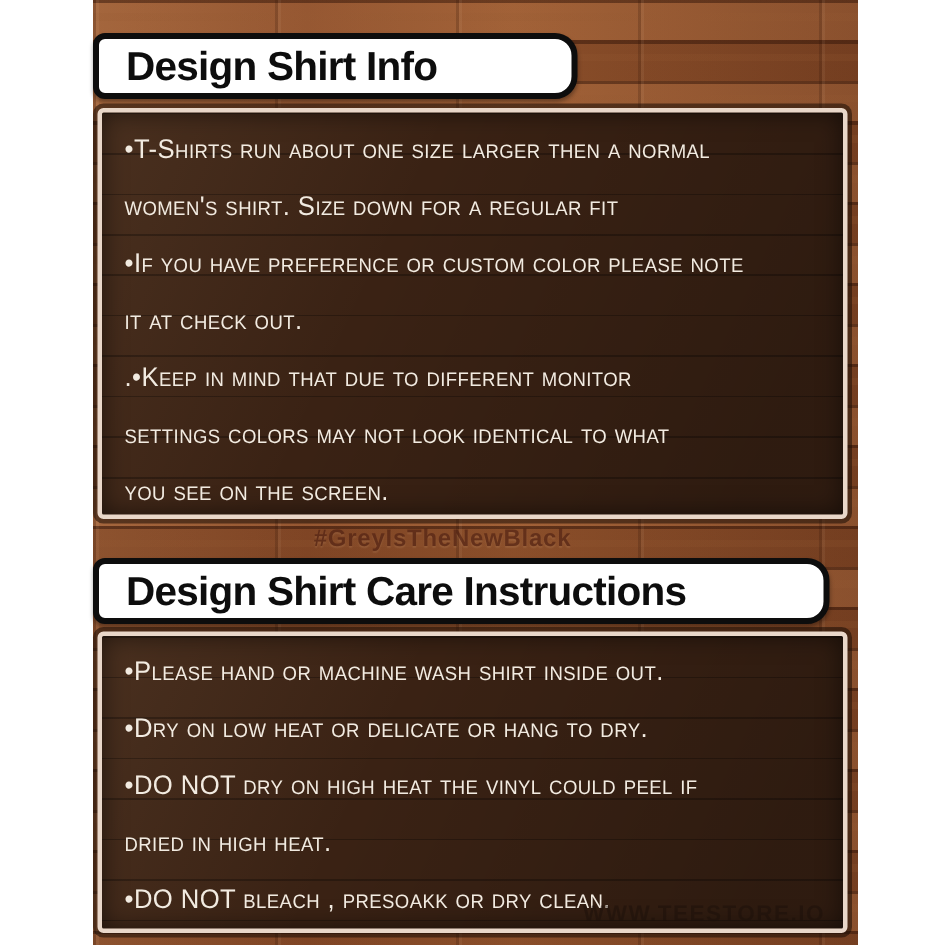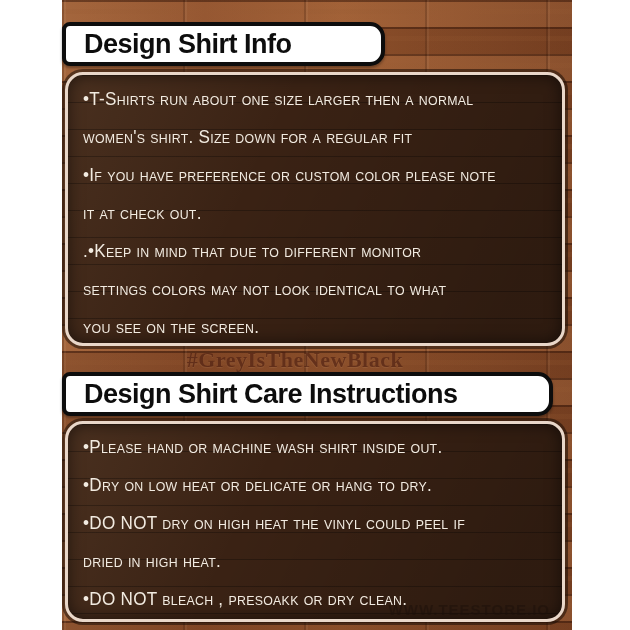--- a/index.html
+++ b/index.html
@@ -26,36 +26,35 @@
     box-shadow:0 2px 3px rgba(0,0,0,.35);
   }
   #title-info{left:0;top:22px;width:323px;}
   #title-care{left:0;top:372px;width:491px;text-align:center;}
   .panel{
     position:absolute;left:3px;width:500px;box-sizing:border-box;
     background-color:var(--panel_bg,#3a2214);
     background-image:
       repeating-linear-gradient(180deg, rgba(0,0,0,.28) 0 1px, rgba(0,0,0,0) 1px 27px),
       linear-gradient(115deg, rgba(255,210,160,.08) 0%, rgba(0,0,0,0) 38%, rgba(0,0,0,.20) 88%);
-    border:3px solid var(--panel_border,#e9d7c9);border-radius:18px;
+    border:3px solid var(--panel_border,#e9d7c9);border-radius:4px;
     box-shadow:0 0 0 3px rgba(26,13,6,.55), inset 0 0 16px rgba(0,0,0,.55);
   }
   #panel-info{top:72px;height:274px;padding:5px 15px 0;}
   #panel-care{top:421px;height:201px;padding:4px 15px 0;}
   .body-line{
     font-variant:small-caps;font-size:18px;line-height:38px;letter-spacing:.3px;
     color:var(--body_text,#f2ebe1);white-space:pre;
     transform:scaleX(.95);transform-origin:left center;
   }
   .hashtag{
     position:absolute;left:0;top:346px;width:466px;height:27px;line-height:27px;
-    text-align:center;font-weight:bold;font-size:22px;letter-spacing:.5px;
+    text-align:center;font-weight:bold;font-size:16px;letter-spacing:.5px;
     color:var(--hashtag_text,#4a1c10);opacity:.58;
     text-shadow:0 1px 1px rgba(255,220,180,.18);
-    font-family:Liberation Serif, serif;
   }
   .watermark{
     position:absolute;right:12px;bottom:1px;
     font-weight:bold;font-size:15px;letter-spacing:1px;
     color:var(--watermark_text,#1c100a);opacity:.5;white-space:nowrap;margin-left:20px;
   }
 </style>
 </head>
 <body>
 

